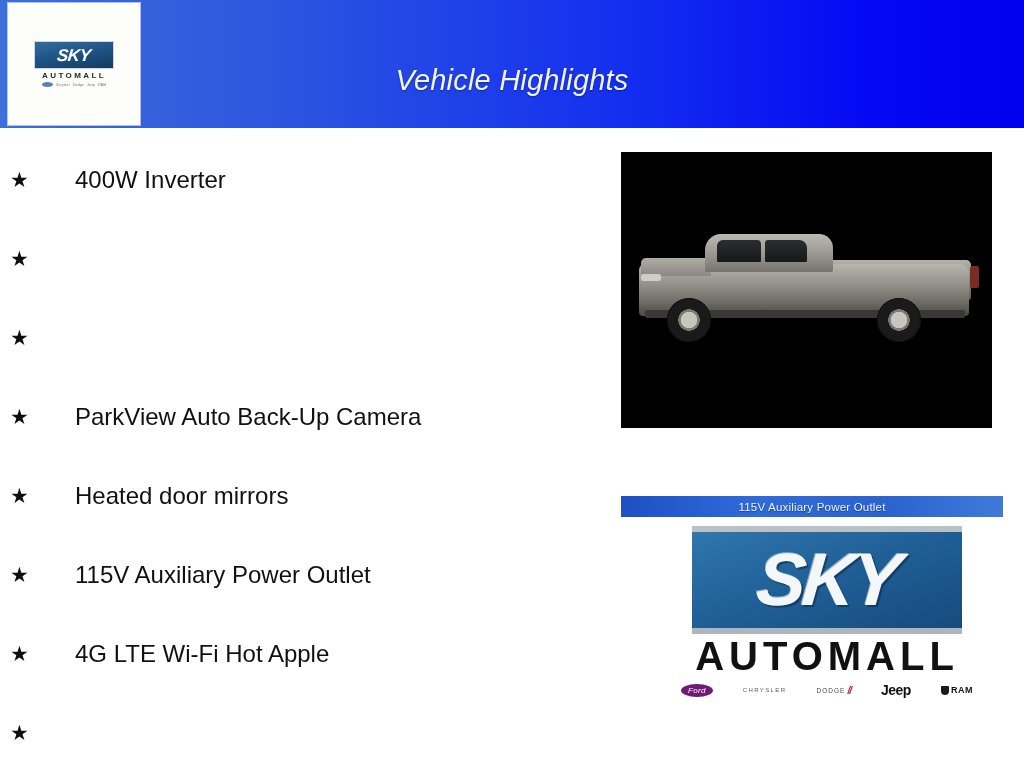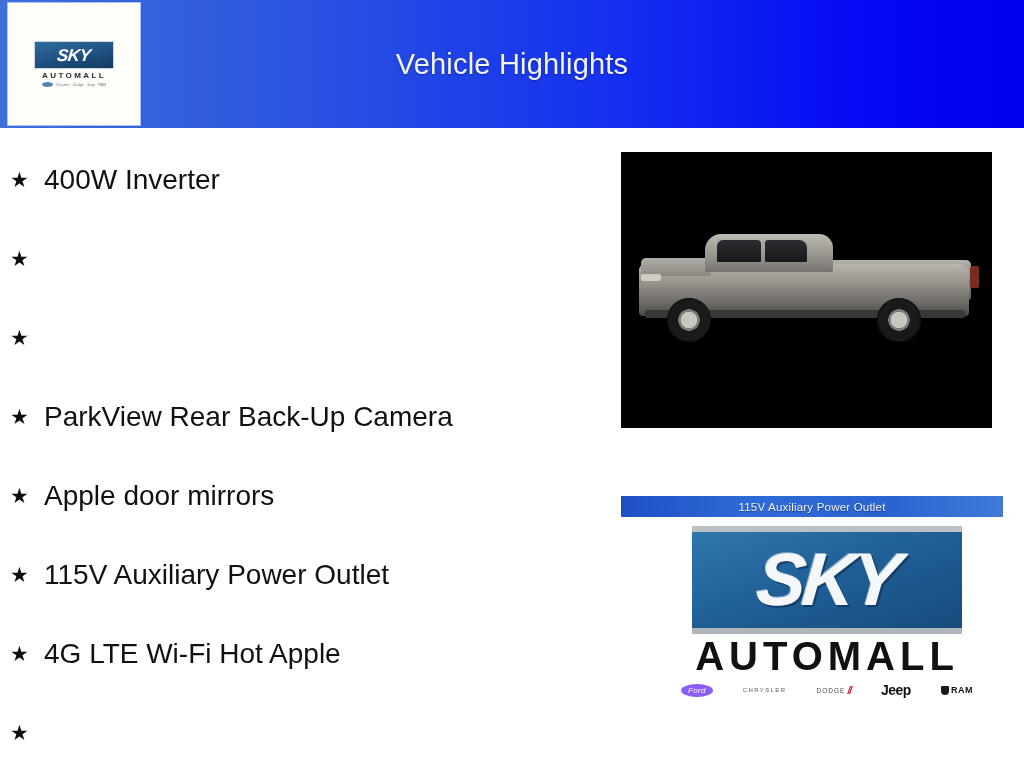--- a/index.html
+++ b/index.html
@@ -22,31 +22,32 @@
     left: 0;
     top: 0;
     width: 1024px;
     height: 128px;
     background: linear-gradient(to right, #3f6fd8 0%, #2b55e0 28%, #1430ef 60%, #0408f4 85%, #0000ee 100%);
     overflow: hidden;
   }
   .header-title {
     position: absolute;
     left: 0;
-    top: 0;
+    top: 16px;
     width: 1024px;
     height: 128px;
     display: flex;
     align-items: center;
     justify-content: center;
     font-size: 29px;
     color: #f2f4fb;
     letter-spacing: 0.2px;
     text-shadow: 0 1px 2px rgba(0,0,0,0.35);
     pointer-events: none;
+    font-style: italic;
   }
   .header-logo-box {
     position: absolute;
     left: 8px;
     top: 3px;
     width: 132px;
     height: 122px;
     background: #fdfdfa;
     box-shadow: 0 0 0 1px rgba(255,255,255,0.6);
     display: flex;
@@ -121,23 +122,24 @@
     padding-left: 10px;
   }
   .feature-star {
     width: 34px;
     font-size: 21px;
     color: #0d0d0d;
     line-height: 1;
     flex: none;
   }
   .feature-label {
-    font-size: 28px;
+    font-size: 24px;
     color: #111111;
     white-space: nowrap;
+    margin-left: 31px;
   }
 
   
   .media-col {
     position: absolute;
     left: 610px;
     top: 128px;
     width: 414px;
     height: 640px;
   }
@@ -298,21 +300,21 @@
   }
   .brand {
     font-size: 7px;
     color: #2b2b2b;
     white-space: nowrap;
     display: flex;
     align-items: center;
     gap: 2px;
   }
   .brand-ford {
-    background: #8b5cf6;
+    background: #701a75;
     color: #ffffff;
     font-style: italic;
     font-size: 8px;
     padding: 2px 7px;
     border-radius: 50%;
     letter-spacing: .3px;
   }
   .brand-chrysler { letter-spacing: 1.4px; color: #55606a; font-size: 6px; }
   .brand-dodge { letter-spacing: 1px; color: #4a4a4a; font-size: 6.5px; }
   .dodge-slashes { color: #c8102e; font-weight: bold; font-style: italic; font-size: 10px; letter-spacing: -1px; }
@@ -357,26 +359,26 @@
   <div class="feature-row">
     <span class="feature-star">★</span>
   </div>
 
   <div class="feature-row">
     <span class="feature-star">★</span>
   </div>
 
   <div class="feature-row">
     <span class="feature-star">★</span>
-    <span class="feature-label">ParkView Rear Back-Up Camera</span>
-  </div>
-
-  <div class="feature-row">
-    <span class="feature-star">★</span>
-    <span class="feature-label">Apple door mirrors</span>
+    <span class="feature-label">ParkView Auto Back-Up Camera</span>
+  </div>
+
+  <div class="feature-row">
+    <span class="feature-star">★</span>
+    <span class="feature-label">Heated door mirrors</span>
   </div>
 
   <div class="feature-row">
     <span class="feature-star">★</span>
     <span class="feature-label">115V Auxiliary Power Outlet</span>
   </div>
 
   <div class="feature-row">
     <span class="feature-star">★</span>
     <span class="feature-label">4G LTE Wi-Fi Hot Apple</span>

